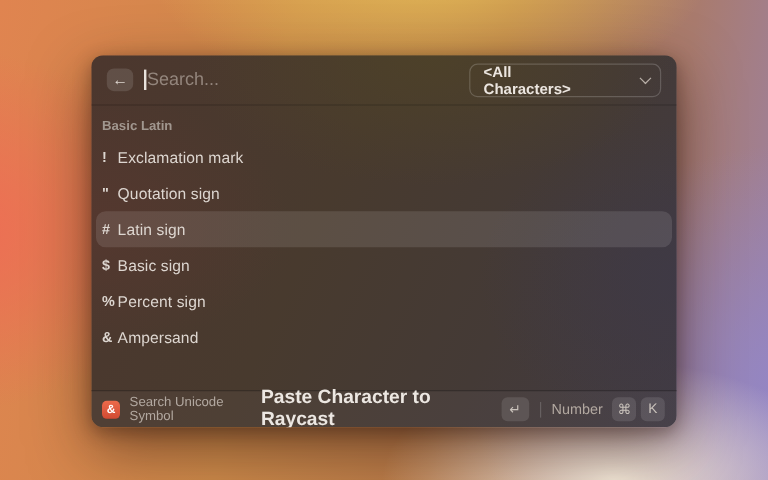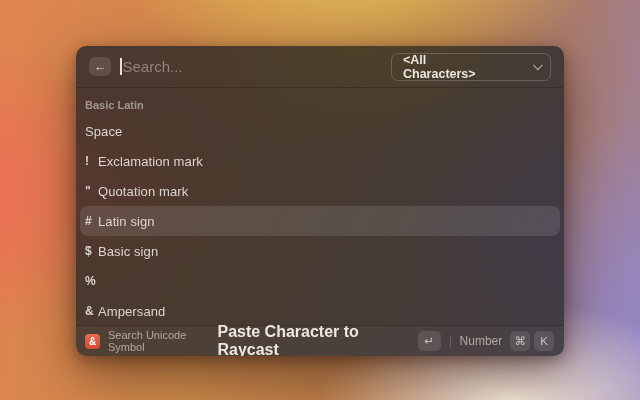--- a/index.html
+++ b/index.html
@@ -162,40 +162,38 @@
     <div class="dropdown">
       <span>&lt;All Characters&gt;</span>
       <span class="chev"></span>
     </div>
   </div>
 
   <div class="list">
     <div class="section-header">Basic Latin</div>
     <div id="rows">
         <div class="row">
-          <span class="lbl">Space</span>
-        </div>
-        <div class="row">
           <span class="sym">!</span>
           <span class="lbl">Exclamation mark</span>
         </div>
         <div class="row">
           <span class="sym">"</span>
-          <span class="lbl">Quotation mark</span>
+          <span class="lbl">Quotation sign</span>
         </div>
         <div class="row selected">
           <span class="sym">#</span>
           <span class="lbl">Latin sign</span>
         </div>
         <div class="row">
           <span class="sym">$</span>
           <span class="lbl">Basic sign</span>
         </div>
         <div class="row">
           <span class="sym">%</span>
+          <span class="lbl">Percent sign</span>
         </div>
         <div class="row">
           <span class="sym">&amp;</span>
           <span class="lbl">Ampersand</span>
         </div>
       </div>
   </div>
 
   <div class="footer">
     <div class="app-icon">&amp;</div>

